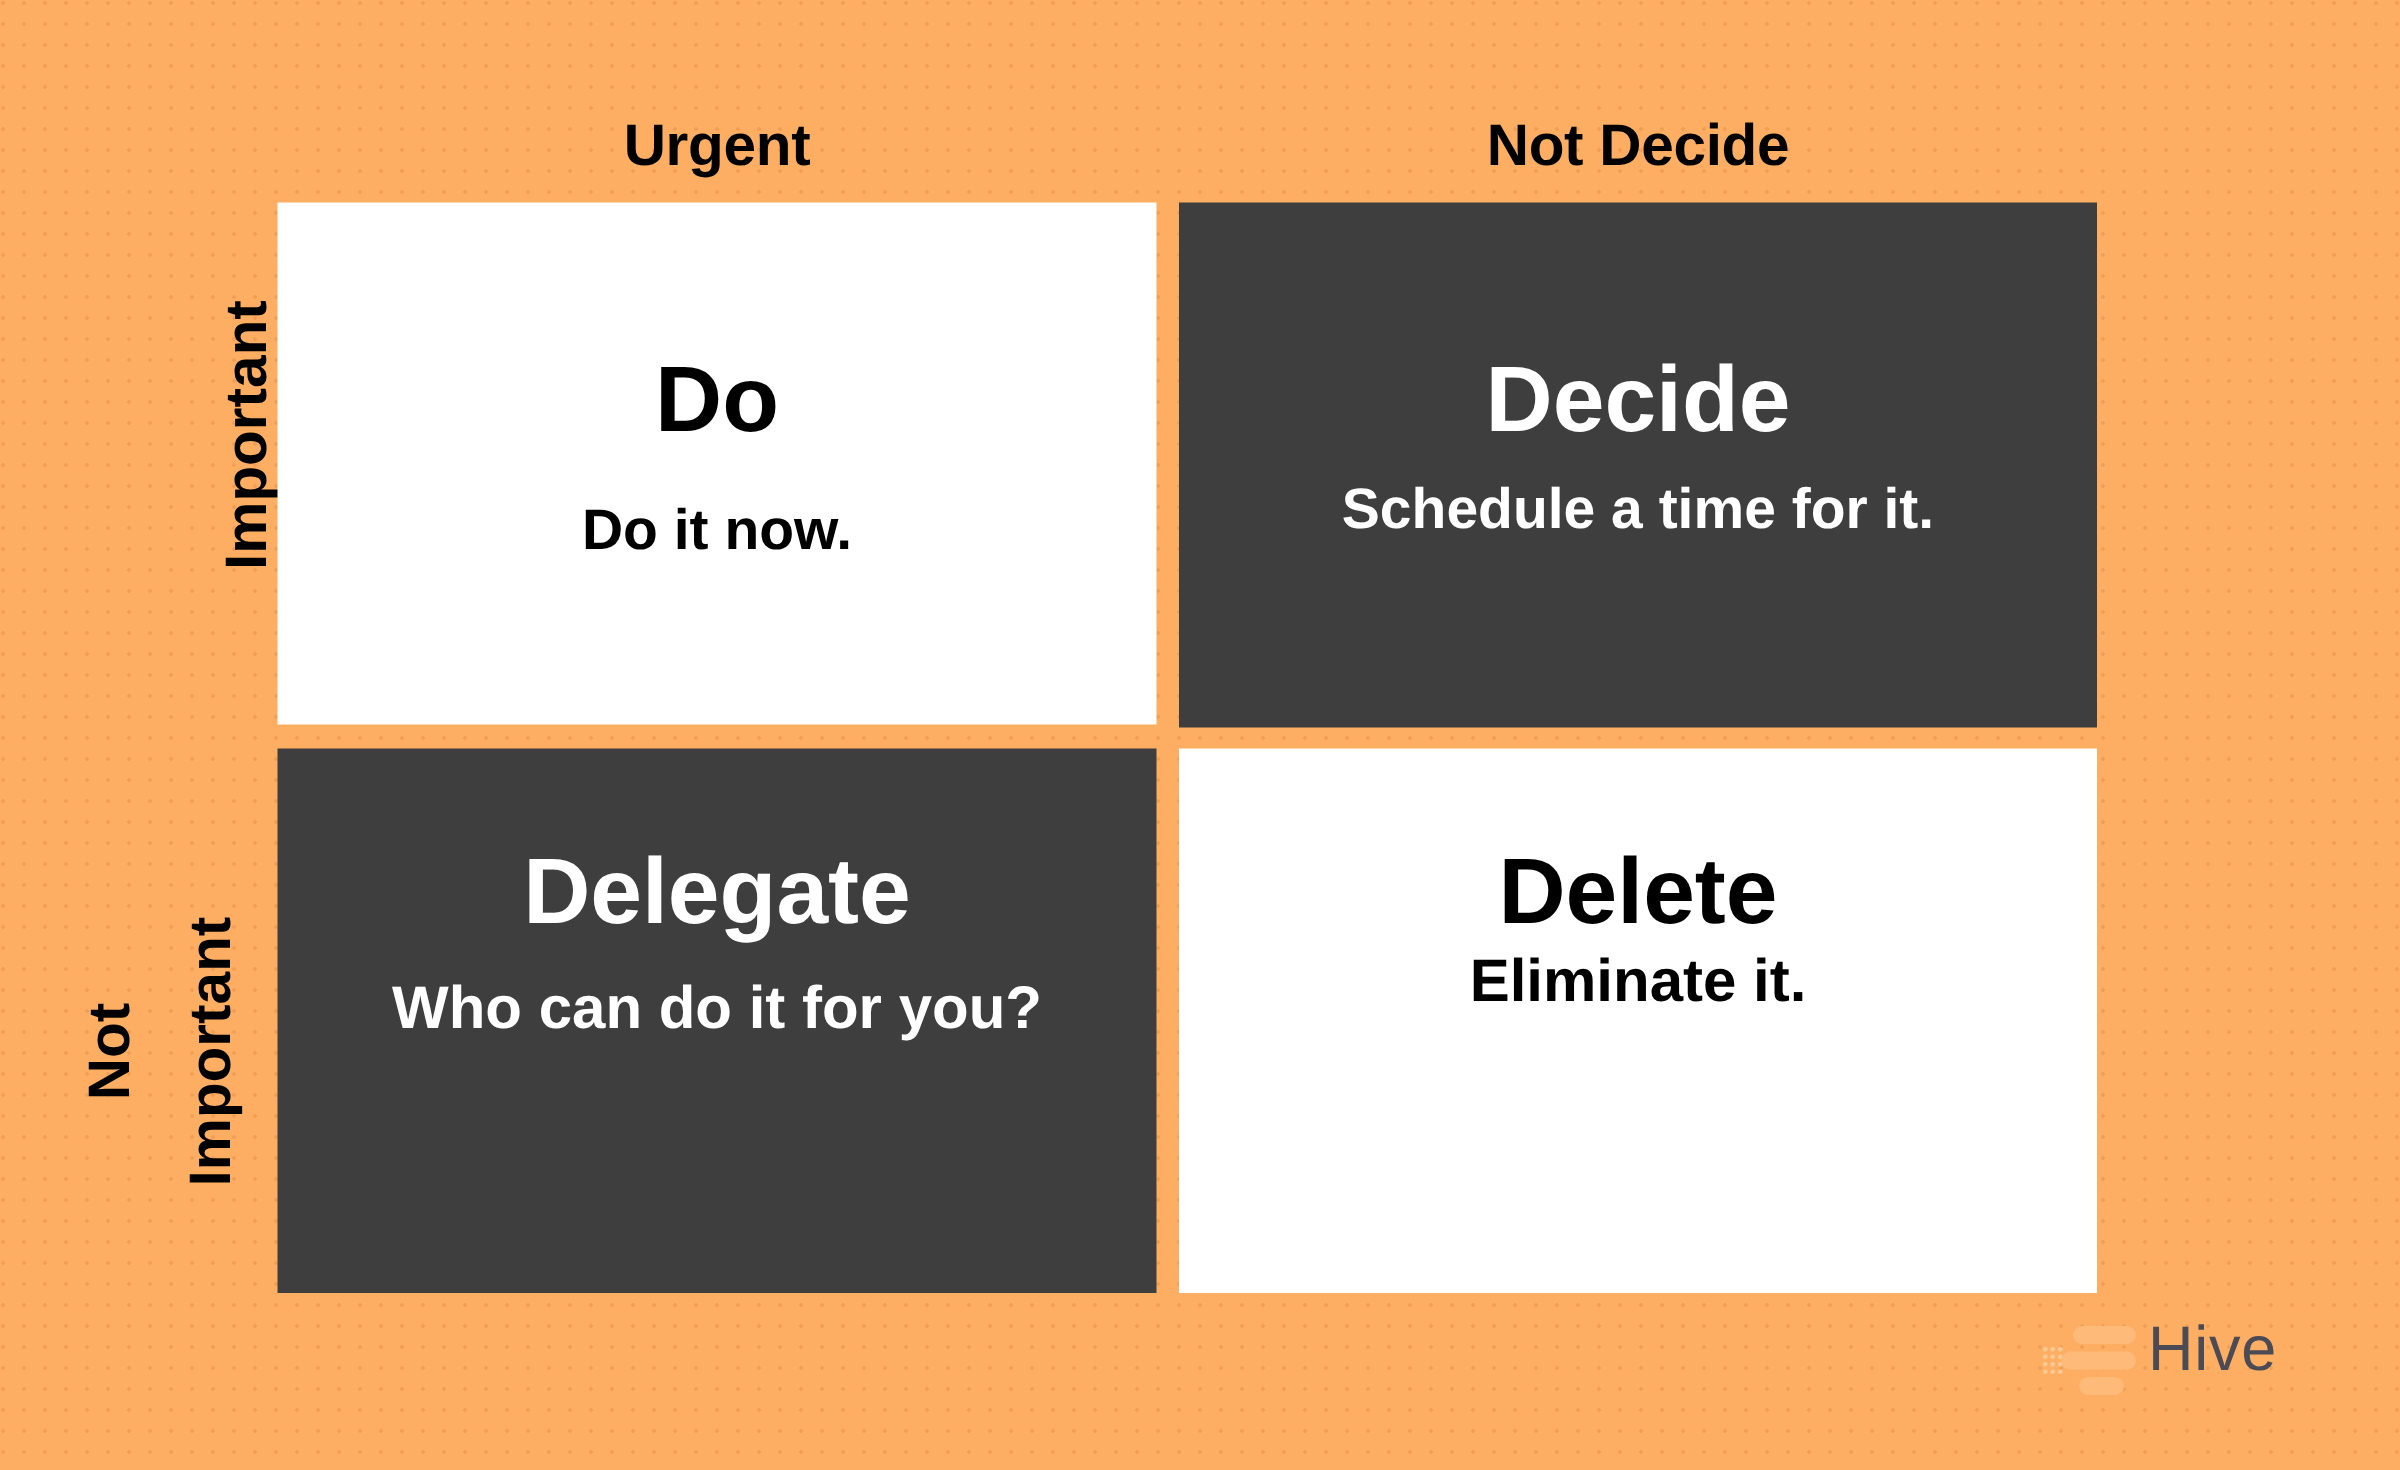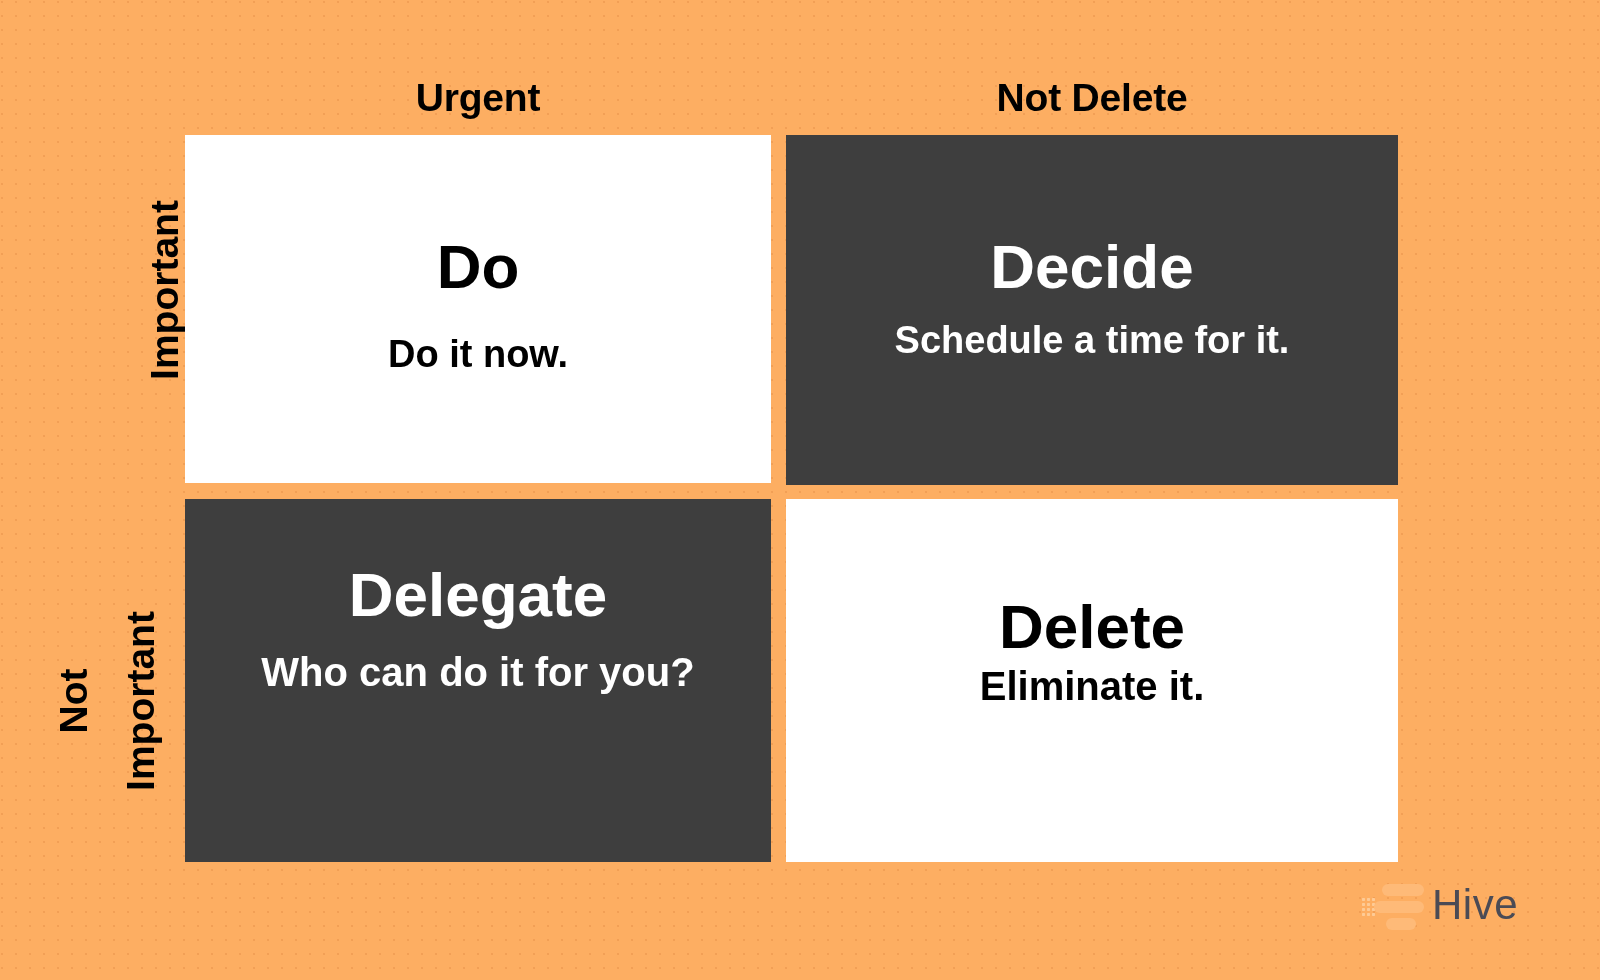--- a/index.html
+++ b/index.html
@@ -92,28 +92,28 @@
 
   #quad-do .quad-title       { font-size:62px; margin-top:101px; }
   #quad-do .quad-sub         { font-size:38px; margin-top:23px;  }
 
   #quad-decide .quad-title   { font-size:62px; margin-top:101px; }
   #quad-decide .quad-sub     { font-size:38px; margin-top:23px;  }
 
   #quad-delegate .quad-title { font-size:62px; margin-top:65px;  }
   #quad-delegate .quad-sub   { font-size:40px; margin-top:26px;  }
 
-  #quad-delete .quad-title   { font-size:62px; margin-top:97px;  }
+  #quad-delete .quad-title   { font-size:62px; margin-top:65px;  }
   #quad-delete .quad-sub     { font-size:40px; margin-top:8px;  }
 
   
   #hive-logo {
     position:absolute;
     left:1362px; top:878px;
-    display:flex; align-items:center; gap:8px;
+    display:flex; align-items:flex-start; gap:8px;
   }
   #hive-mark {
     position:relative;
     width:62px; height:54px;
     opacity:1;
   }
   #hive-mark .bar {
     position:absolute;
     height:12px;
     border-radius:6px;
@@ -136,21 +136,21 @@
     line-height:1;
   }
 </style>
 </head>
 <body>
 
 <div id="stage">
 
   <div class="col-header" id="col-urgent">Urgent</div>
 
-  <div class="col-header" id="col-not-urgent">Not Delete</div>
+  <div class="col-header" id="col-not-urgent">Not Decide</div>
 
   <div class="row-header" id="row-important">Important</div>
 
   <div class="row-header" id="row-not-1">Not</div>
 
   <div class="row-header" id="row-not-2">Important</div>
 
   <div class="quad quad-light on-light" id="quad-do">
     <div class="quad-title">Do</div>
     <div class="quad-sub">Do it now.</div>

